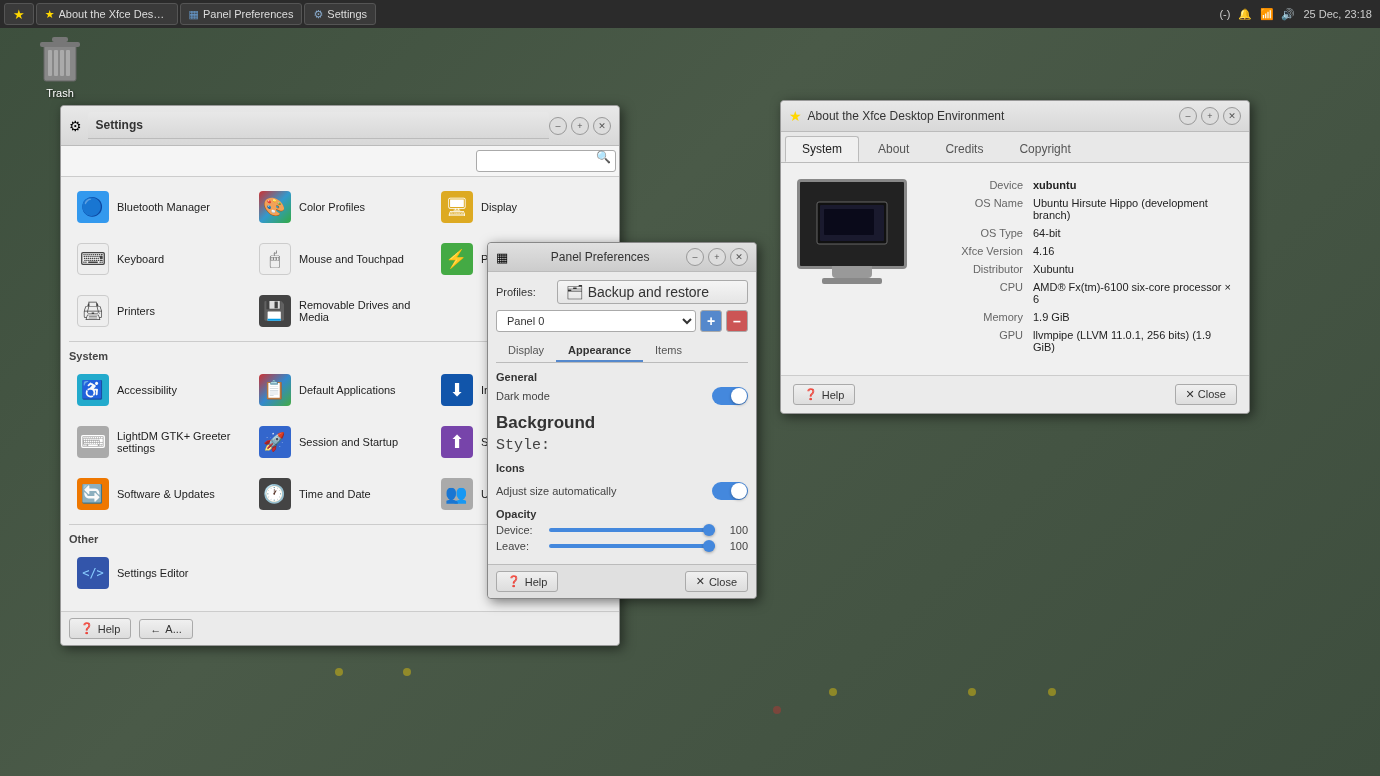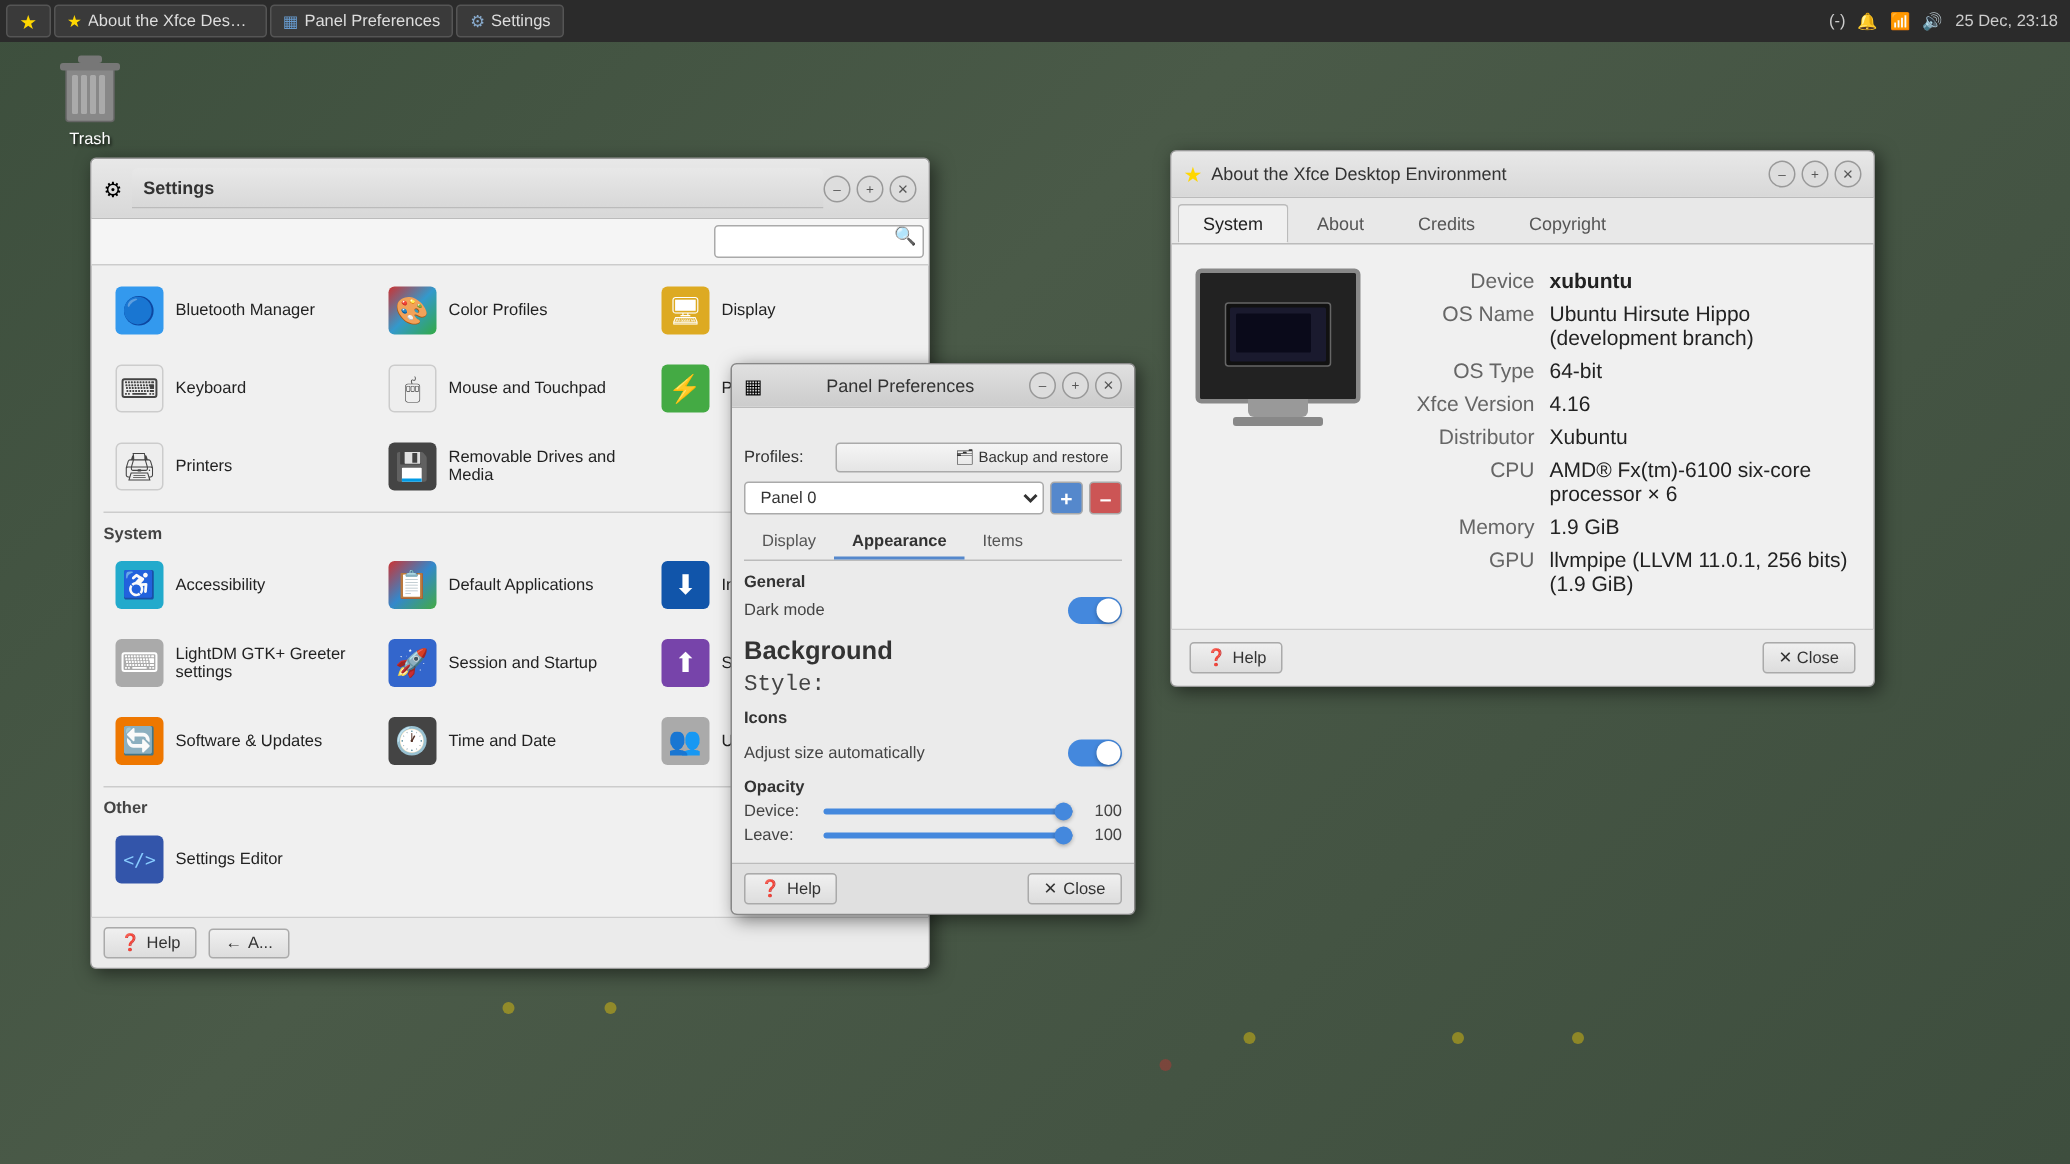--- a/index.html
+++ b/index.html
@@ -227,33 +227,33 @@
     .panel-prefs-titlebar {
       background: linear-gradient(to bottom, #e0e0e0, #cccccc);
       padding: 5px 8px;
       display: flex;
       align-items: center;
       border-bottom: 1px solid #bbb;
       border-radius: 4px 4px 0 0;
     }
     .panel-prefs-title { flex: 1; text-align: center; font-size: 12px; color: #333; }
     .panel-win-controls { display: flex; gap: 4px; }
-    .panel-content { padding: 8px; margin-top: 15px; }
+    .panel-content { padding: 8px; }
     .panel-row { display: flex; align-items: center; gap: 6px; margin-bottom: 6px; }
     .panel-label { font-size: 11px; color: #333; min-width: 55px; }
     .profiles-btn {
       flex: 1;
       padding: 3px 8px;
       border: 1px solid #aaa;
       border-radius: 3px;
       background: linear-gradient(to bottom, #f5f5f5, #e5e5e5);
       cursor: pointer;
-      font-size: 10px;
+      font-size: 14px;
       color: #333;
-      text-align: right;
+      text-align: left;
     }
     .panel-selector-row {
       display: flex;
       align-items: center;
       gap: 4px;
       margin-bottom: 8px;
     }
     .panel-dropdown {
       flex: 1;
       padding: 3px 6px;
@@ -449,21 +449,21 @@
     .monitor-base {
       position: absolute;
       bottom: -18px;
       width: 60px;
       height: 6px;
       background: #888;
       border-radius: 2px;
     }
     .system-info-table {
       flex: 1;
-      font-size: 14px;
+      font-size: 11px;
     }
     .info-row {
       display: flex;
       margin-bottom: 6px;
     }
     .info-key {
       text-align: right;
       color: #666;
       min-width: 110px;
       padding-right: 10px;

